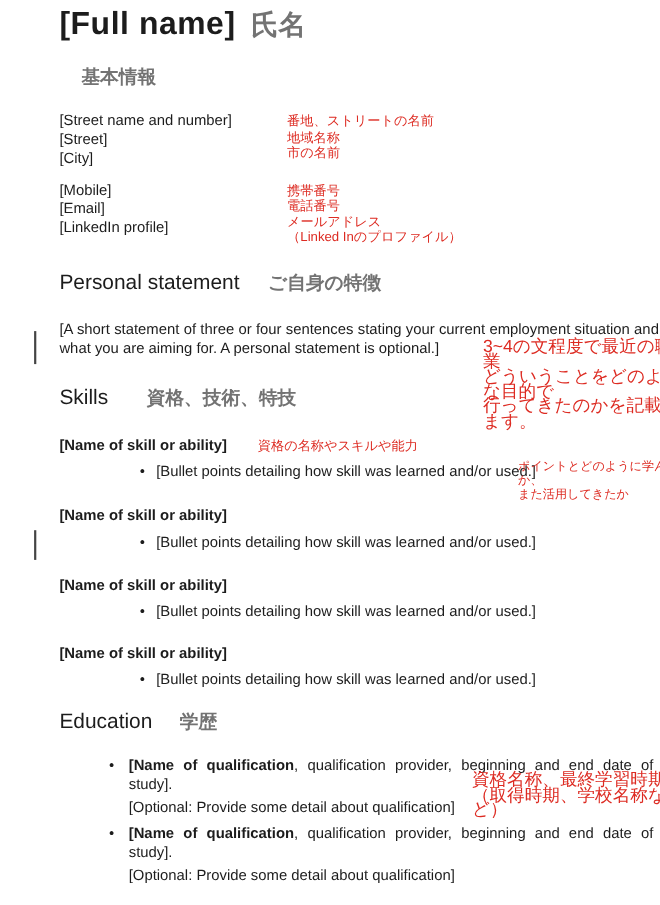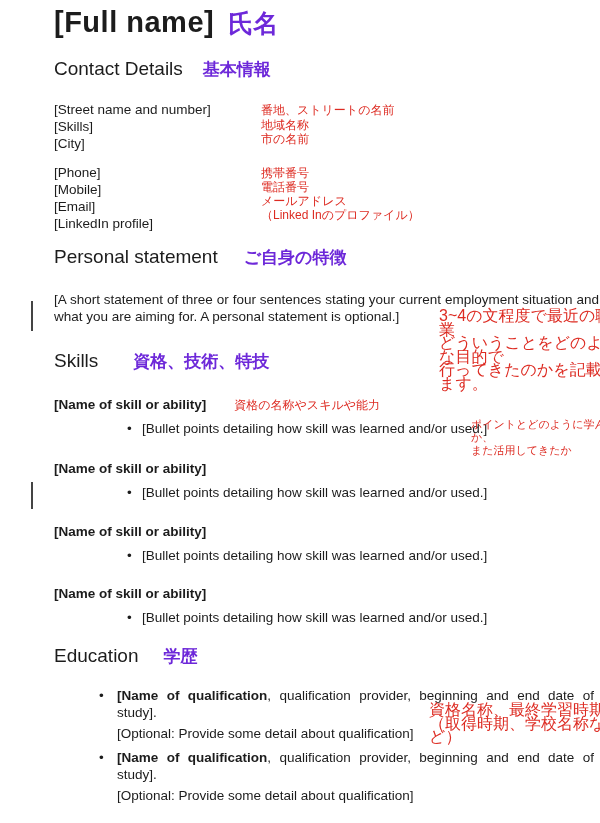--- a/index.html
+++ b/index.html
@@ -12,21 +12,21 @@
     overflow:hidden;
     margin-left:24px;
   }
   .abs{position:absolute;}
   
   .doc-title{left:30px;top:6px;display:flex;align-items:baseline;}
   .doc-title .en{font-size:29px;font-weight:bold;letter-spacing:0.5px;}
   .doc-title .jp{font-size:25px;font-weight:bold;margin-left:14px;}
   .h2{font-size:19px;display:flex;align-items:baseline;}
   .h2 .jp{font-size:17px;font-weight:bold;}
-  .red{color:#6d28d9;}
+  .red{color:#737373;}
   .red-md{font-size:12px;line-height:14.5px;color:#dd2b22;}
   .red-sm{font-size:16px;line-height:13.5px;color:#dd2b22;}
   .two-col{display:flex;}
   .col-en{width:207px;font-size:13.5px;line-height:17px;}
   .col-red{padding-top:2px;}
   
   .para{width:545px;font-size:13.5px;line-height:16.5px;text-align:justify;}
   
   .change-bar{width:1.5px;background:#444;left:7px;}
   
@@ -46,40 +46,38 @@
 <body>
 
 <div class="page">
 
   <div class="abs doc-title">
     <span class="en">[Full name]</span>
     <span class="jp red">氏名</span>
   </div>
 
   <div class="abs h2" style="left:30px;top:58px;">
-    <span>Contact Details</span>
     <span class="jp red" style="margin-left:20px;">基本情報</span>
   </div>
 
   <div class="abs two-col" style="left:30px;top:101px;">
     <div class="col-en">
       <div>[Street name and number]</div>
-      <div>[Skills]</div>
+      <div>[Street]</div>
       <div>[City]</div>
     </div>
     <div class="col-red red-md">
       <div>番地、ストリートの名前</div>
       <div>地域名称</div>
       <div>市の名前</div>
     </div>
   </div>
 
   <div class="abs two-col" style="left:30px;top:164px;">
     <div class="col-en">
-      <div>[Phone]</div>
       <div>[Mobile]</div>
       <div>[Email]</div>
       <div>[LinkedIn profile]</div>
     </div>
     <div class="col-red red-md" style="line-height:14px;">
       <div>携帯番号</div>
       <div>電話番号</div>
       <div>メールアドレス</div>
       <div>（Linked Inのプロファイル）</div>
     </div>

